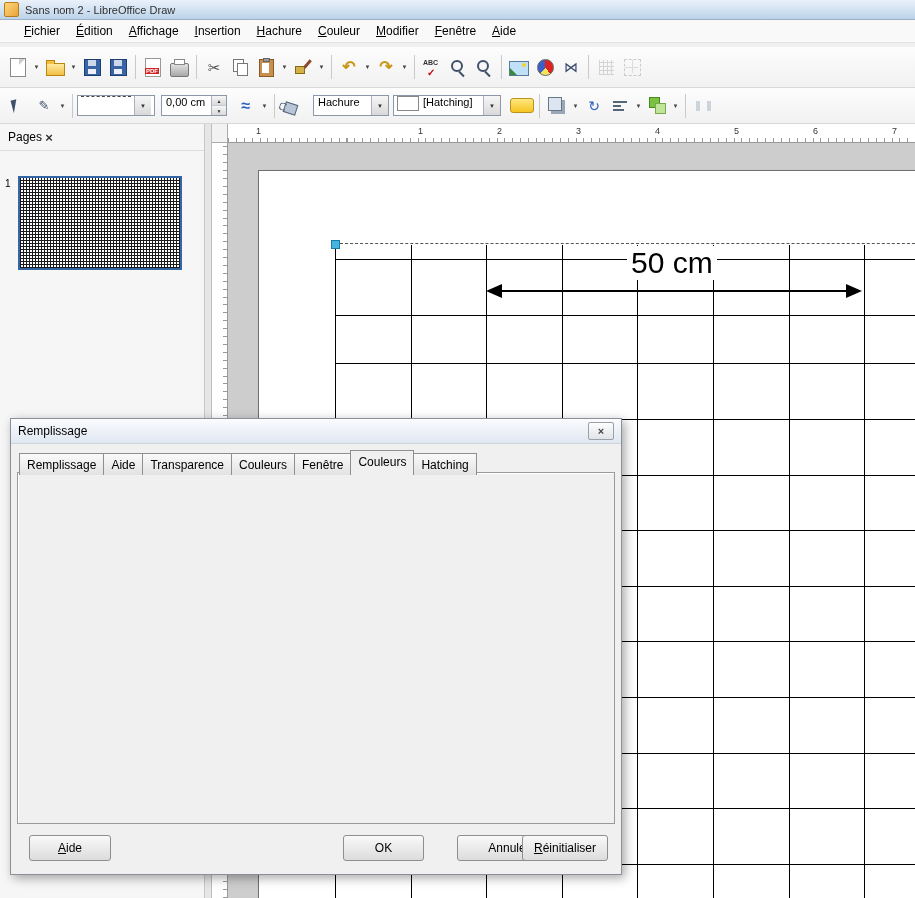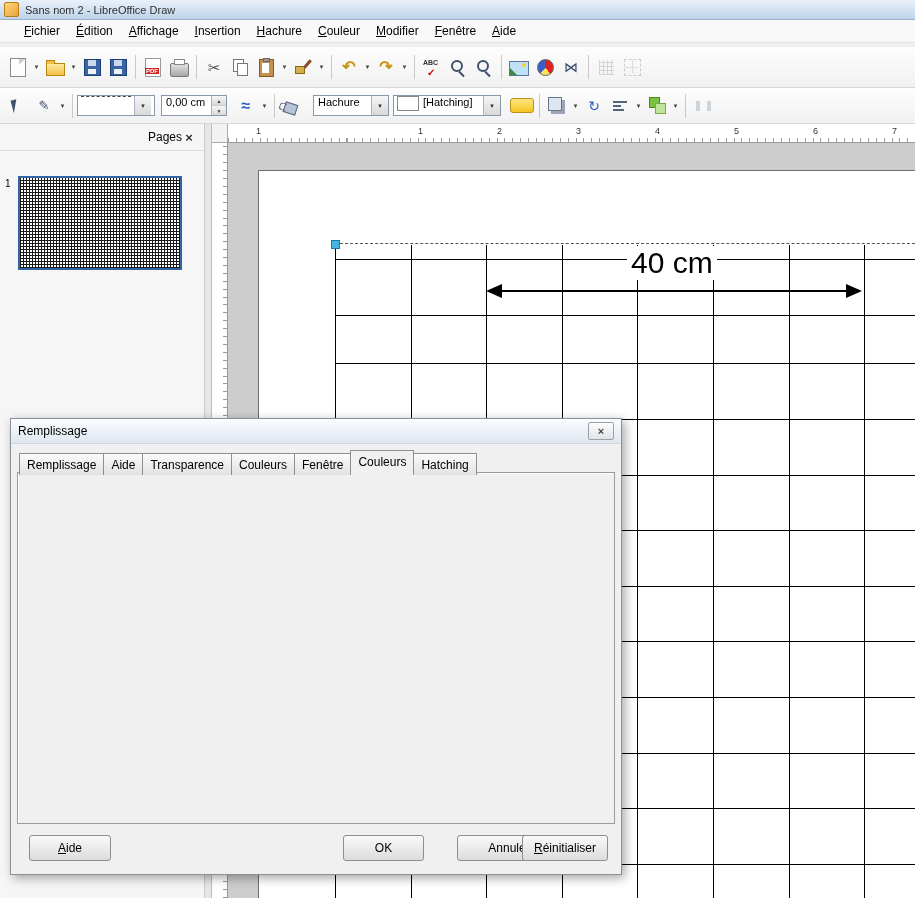--- a/index.html
+++ b/index.html
@@ -102,21 +102,21 @@
   .spin-up,.spin-down{flex:1;background:linear-gradient(#f6f6f6,#d9d9d9);display:flex;align-items:center;justify-content:center;border-bottom:1px solid #c5ccd4}
   .spin-up::after{content:"▲";font-size:5px;color:#333}
   .spin-down{border-bottom:none}
   .spin-down::after{content:"▼";font-size:5px;color:#333}
   .dashline{width:50px;height:0;border-top:1px dashed #444;margin:0 3px}
   .cswatch-sm{width:20px;height:13px;border:1px solid #888;background:#fff;margin-left:3px;flex:none}
 
   
   .pages{position:absolute;left:0;top:124px;width:205px;height:774px;box-sizing:border-box;
     background:#f6f6f6;border-right:1px solid #c8c8c8}
-  .pages-header{height:26px;display:flex;align-items:center;justify-content:flex-end;
+  .pages-header{height:26px;display:flex;align-items:center;justify-content:flex-start;
     padding:0 8px;border-bottom:1px solid #ddd}
   .pages-close{width:14px;height:14px;display:flex;align-items:center;justify-content:center;color:#333;font-size:13px}
   .pages-close::after{content:"×";font-weight:bold}
   .thumb-num{position:absolute;left:5px;top:54px;font-size:10px}
   .thumb{position:absolute;left:18px;top:52px;width:160px;height:90px;background:#fff;
     border:2px solid #3465a4;
     background-image:repeating-linear-gradient(90deg,#1a1a1a 0,#1a1a1a 1px,transparent 1px,transparent 3px),
                      repeating-linear-gradient(0deg,#1a1a1a 0,#1a1a1a 1px,transparent 1px,transparent 3px)}
   .splitter{position:absolute;left:205px;top:124px;width:7px;height:774px;background:#e6e6e6;
     border-right:1px solid #bdbdbd;box-sizing:border-box}
@@ -393,21 +393,21 @@
   <span class="rnum" style="left:585px">6</span>
   <span class="rnum" style="left:664px">7</span>
 </div>
 <div class="vruler"></div>
 
 <div class="canvas">
   <div class="page"></div>
   <div class="gridfig"></div>
   <div class="selrect"></div>
   <div class="handle"></div>
-  <div class="dimlabel">40 cm</div>
+  <div class="dimlabel">50 cm</div>
   <svg class="dimarrow" width="380" height="20">
     <line x1="16" y1="10" x2="364" y2="10" stroke="#000" stroke-width="2"></line>
     <polygon points="2,10 18,3 18,17" fill="#000"></polygon>
     <polygon points="378,10 362,3 362,17" fill="#000"></polygon>
   </svg>
 </div>
 
 <div class="dialog">
   <div class="dlg-title">
     <span>Remplissage</span>

